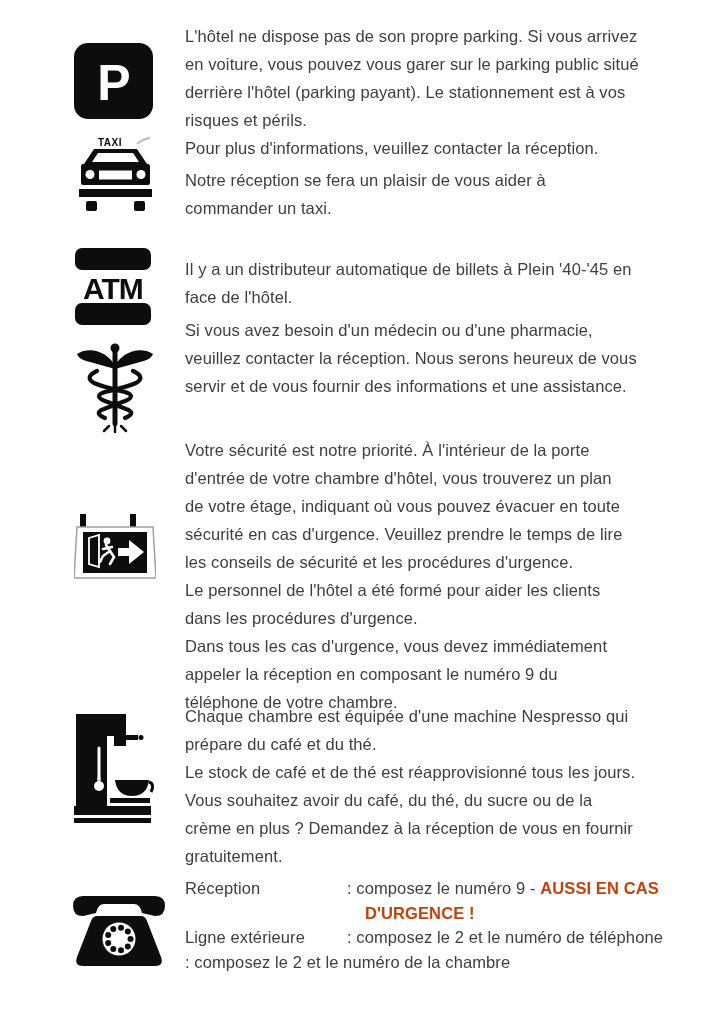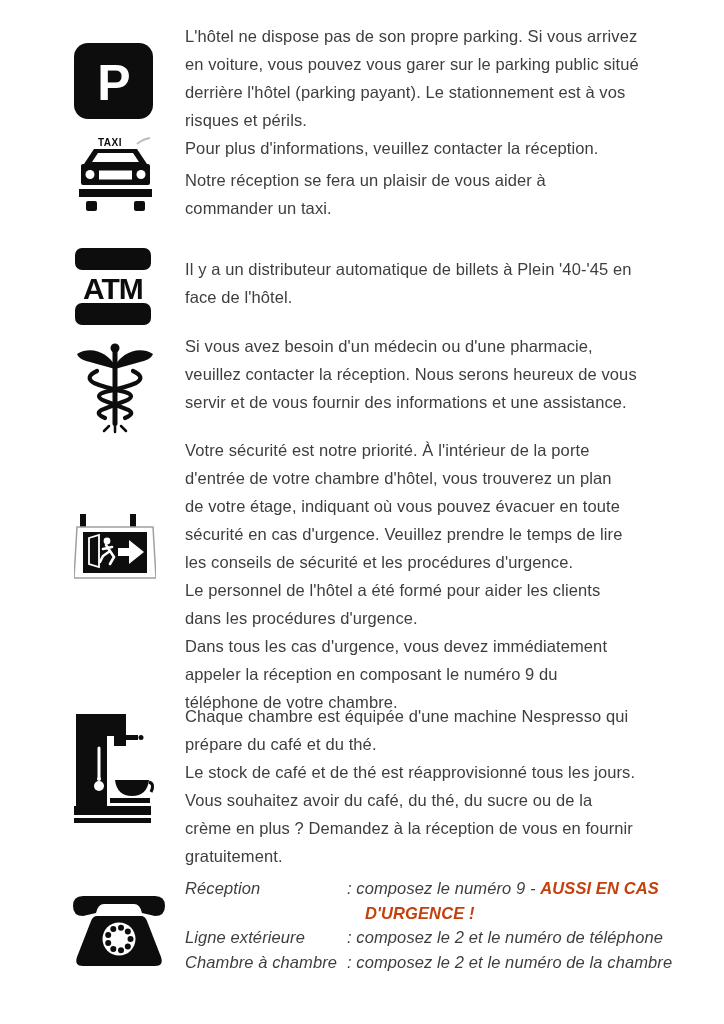--- a/index.html
+++ b/index.html
@@ -8,26 +8,26 @@
     font-family:"Liberation Sans",sans-serif;
   }
   .txt{
     position:absolute;left:185px;width:528px;
     font-size:16.5px;line-height:28px;color:#3e3e3e;
     white-space:pre-line;letter-spacing:0.1px;
   }
   .t1{top:22px}
   .t2{top:166px}
   .t3{top:255px}
-  .t4{top:332px}
+  .t4{top:316px}
   .t5{top:436px}
   .t6{top:702px}
   .phone-block{
     position:absolute;left:185px;top:876px;width:532px;
-    font-size:16.5px;line-height:24.5px;color:#3e3e3e;letter-spacing:0.1px;font-style:italic;
+    font-size:16.5px;line-height:24.5px;color:#3e3e3e;letter-spacing:0.1px;
   }
   .prow{display:flex;}
   .plabel{width:162px;flex:0 0 162px;}
   .pval{white-space:nowrap;}
   .pval b{color:#c2410c;font-weight:700;}
   .prow.cont .pval{padding-left:18px;}
   .icon{position:absolute;}
   .icon svg{display:block;width:100%;height:100%;}
   .i1{left:74px;top:43px;width:79px;height:76px;}
   .i2{left:79px;top:136px;width:73px;height:76px;}
@@ -170,18 +170,17 @@
     </div>
     <div class="prow cont">
       <span class="plabel"></span>
       <span class="pval"><span></span><b>D'URGENCE !</b></span>
     </div>
     <div class="prow">
       <span class="plabel">Ligne extérieure</span>
       <span class="pval"><span>: composez le 2 et le numéro de téléphone</span><b></b></span>
     </div>
     <div class="prow">
-      <span class="plabel">Chambre à chambre</span>
       <span class="pval"><span>: composez le 2 et le numéro de la chambre</span><b></b></span>
     </div>
   </div>
 
 </div>
 
 </body></html>

